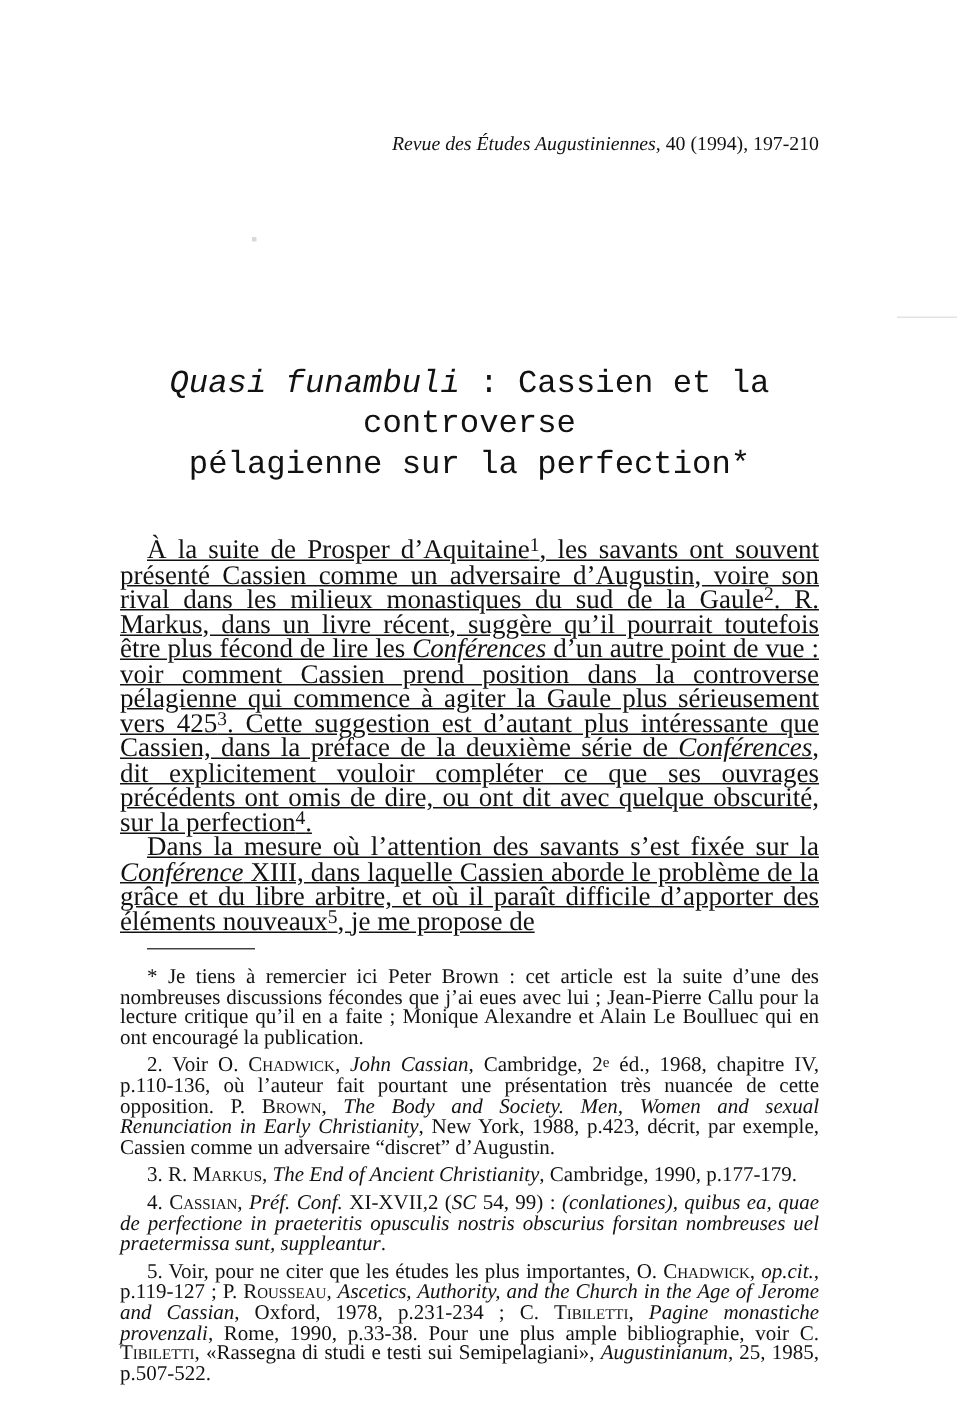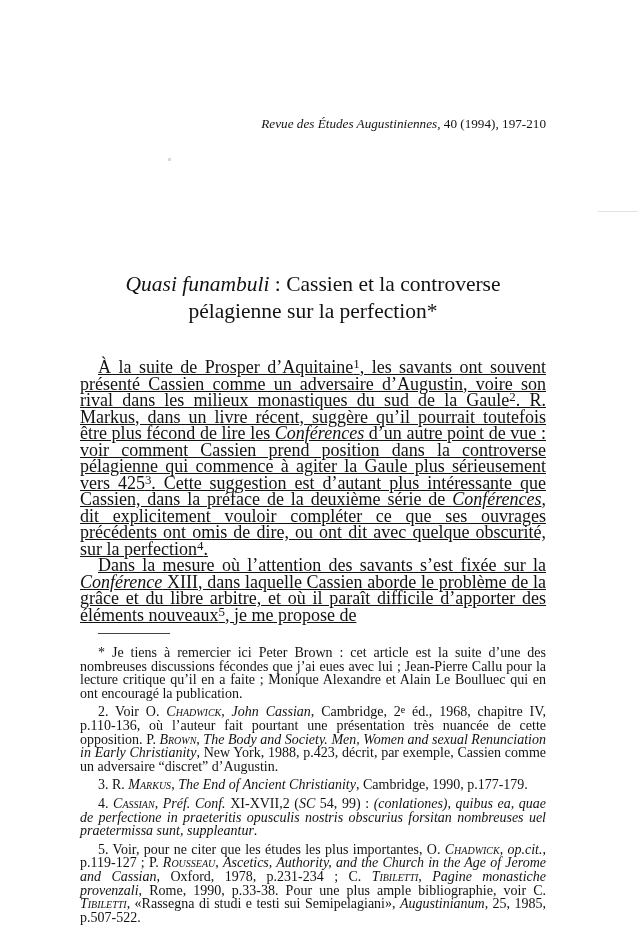--- a/index.html
+++ b/index.html
@@ -13,34 +13,34 @@
     position: relative;
     font-family: "Liberation Serif", "DejaVu Serif", serif;
     color: #121212;
     overflow: hidden;
   }
   .page {
     position: absolute;
     left: 80px;
     top: 0;
     width: 466px;
-    margin-top: 28px;
   }
   .journal-header {
     margin-top: 88px;
     font-size: 13.2px;
     text-align: right;
     white-space: nowrap;
   }
   .article-title {
     margin-top: 139px;
     font-size: 21.5px;
     line-height: 27px;
     text-align: center;
     font-weight: normal;
+    font-family: Liberation Mono, monospace;
   }
   .body-text {
     margin-top: 34px;
     font-size: 18px;
     line-height: 16.5px;
     text-align: justify;
     text-decoration: underline;
   }
   .body-text p {
     margin: 0;
@@ -56,21 +56,21 @@
     font-size: 14px;
     line-height: 13.6px;
     text-align: justify;
   }
   .footnotes .fn {
     margin: 0 0 5px 0;
     text-indent: 18px;
   }
   
   .i  { font-style: italic; }
-  .sc { font-variant: small-caps; font-style: italic; }
+  .sc { font-variant: small-caps; }
   .sup {
     position: relative;
     top: -0.38em;
     font-size: 0.72em;
     line-height: 0;
   }
   
   .artifact-dash {
     position: absolute;
     right: 4px;

